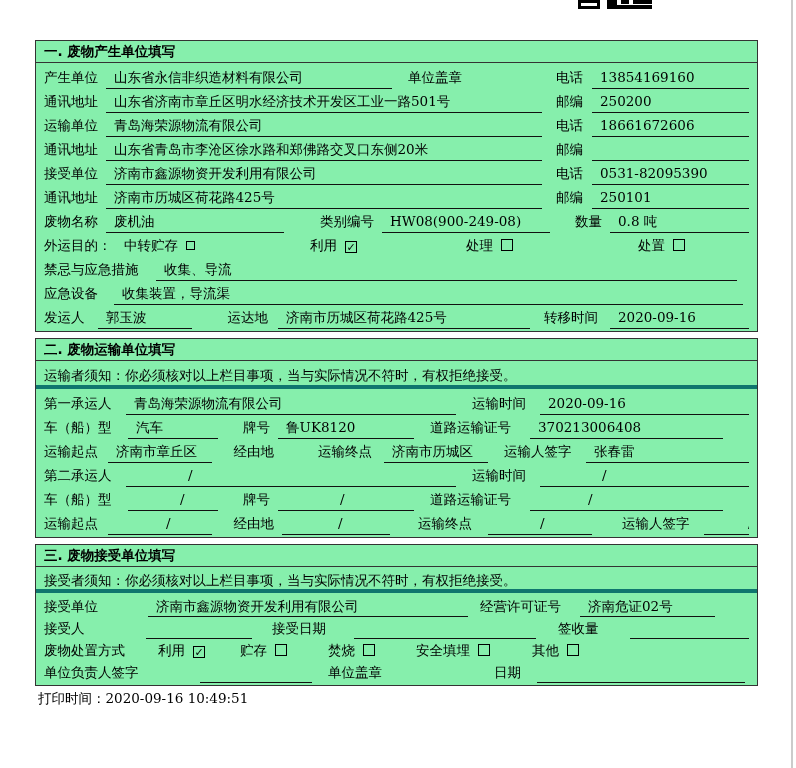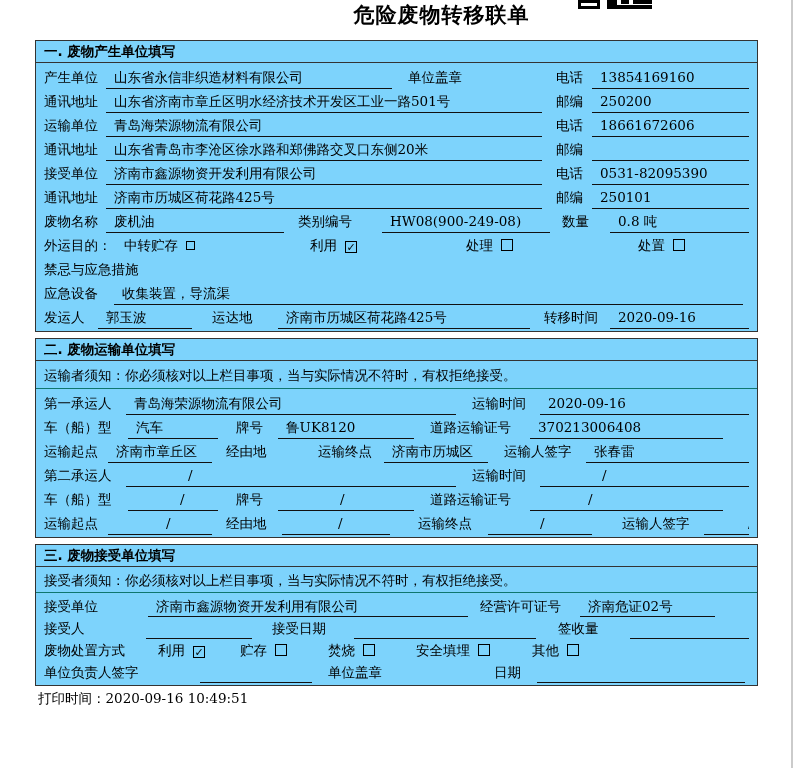--- a/index.html
+++ b/index.html
@@ -16,38 +16,38 @@
   .topbar { position: relative; height: 40px; }
   .serial { position: absolute; left: 3px; top: 11px; white-space: nowrap; }
   .title {
     position: absolute; left: 90px; right: 0; top: 1px; text-align: center;
     font-family: "DejaVu Sans", "Liberation Sans", sans-serif;
     font-weight: bold; font-size: 21px; letter-spacing: 1px;
   }
   .qr { position: absolute; left: 543px; top: 0; width: 76px; height: 10px; }
   .qr i { position: absolute; background: #000; }
 
-  .box { border: 1px solid #333; margin-bottom: 6px; background: #7dd3fc; }
+  .box { border: 1px solid #333; margin-bottom: 6px; background: #86efac; }
   .sec-header {
     font-family: "DejaVu Sans", "Liberation Sans", sans-serif;
     font-weight: bold; font-size: 13.5px;
     height: 22px; line-height: 21px; padding: 0 8px;
     border-bottom: 1px solid #333;
   }
-  .notice { border-bottom: 1px solid #0f766e; padding: 0 8px; white-space: nowrap; }
+  .notice { border-bottom: 4px solid #0f766e; padding: 0 8px; white-space: nowrap; }
   .bd { padding: 2px 8px; }
 
   .row { display: flex; white-space: nowrap; }
   .r24 { height: 24px; line-height: 24px; }
   .r26 { height: 26px; line-height: 26px; }
   .r28 { height: 28px; line-height: 28px; }
   .r22 { height: 22px; line-height: 22px; }
 
   .lbl { white-space: nowrap; }
-  .ctr { text-align: left; }
+  .ctr { text-align: right; }
   .u { border-bottom: 1px solid #111; white-space: nowrap; padding-left: 8px; overflow: hidden; }
   .fill { flex: 1; }
   .lp { display: flex; width: 506px; }
   .rl { width: 36px; margin-left: 6px; }
   .rv { flex: 1; }
 
   .cb {
     display: inline-block; width: 12px; height: 12px; border: 1px solid #000;
     line-height: 12px; font-size: 11px; text-align: center; vertical-align: -1px;
     margin-left: 8px; font-family: "DejaVu Sans", "Liberation Sans", sans-serif;
@@ -59,21 +59,20 @@
 </style>
 </head>
 <body>
 
 <div class="page">
   <div class="edge"></div>
 
   <div class="sheet">
 
     <div class="topbar">
-      <div class="title">危险废物转移联单</div>
       <div class="qr">
         <i style="left:0;top:0;width:22px;height:9px;background:transparent;border:3px solid #000;"></i>
         <i style="left:29px;top:0;width:10px;height:9px;"></i>
         <i style="left:43px;top:0;width:8px;height:4px;"></i>
         <i style="left:55px;top:0;width:19px;height:4px;"></i>
         <i style="left:39px;top:5px;width:35px;height:4px;"></i>
       </div>
     </div>
 
     <div class="box">
@@ -146,20 +145,21 @@
           </span>
           <span class="opt" style="width:172px">
             <span>处理</span><span class="cb"></span>
           </span>
           <span class="opt fill">
             <span>处置</span><span class="cb"></span>
           </span>
         </div>
         <div class="row r24">
           <span class="lbl" style="width:112px">禁忌与应急措施</span>
+          <span class="u fill" style="margin-right:12px">收集、导流</span>
         </div>
         <div class="row r24">
           <span class="lbl" style="width:70px">应急设备</span>
           <span class="u fill" style="margin-right:6px">收集装置，导流渠</span>
         </div>
         <div class="row r24">
           <span class="lbl" style="width:54px">发运人</span>
           <span class="u" style="width:94px">郭玉波</span>
           <span class="lbl ctr" style="width:56px;margin-left:20px">运达地</span>
           <span class="u" style="width:252px;margin-left:10px">济南市历城区荷花路425号</span>

